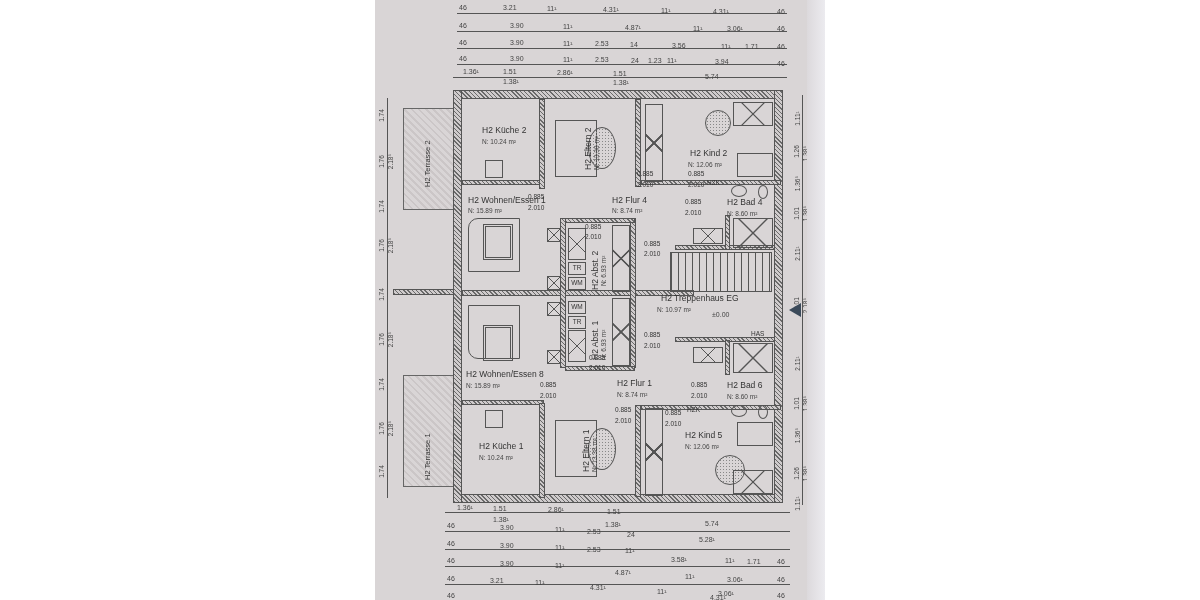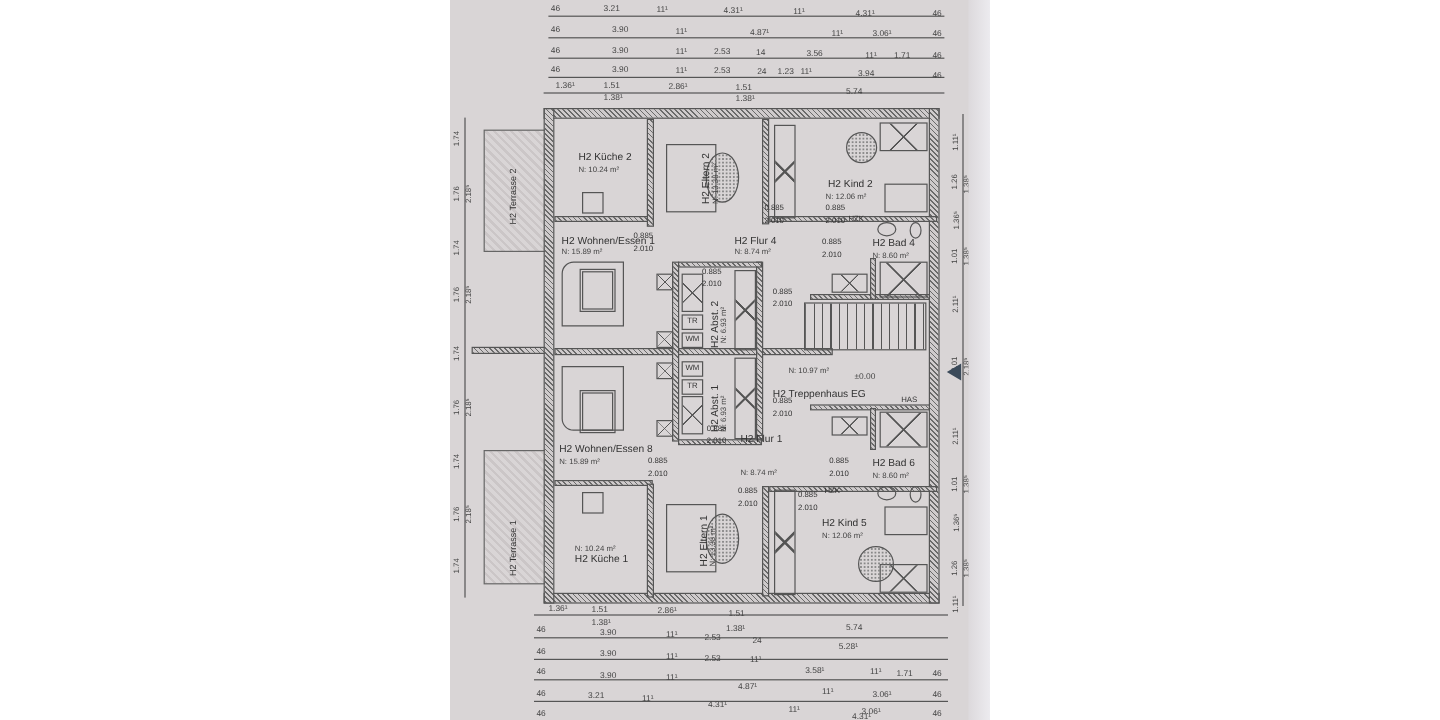--- a/index.html
+++ b/index.html
@@ -196,32 +196,32 @@
   <span class="room-label" style="left:315px;top:148px;">H2 Kind 2</span>
   <span class="room-area" style="left:313px;top:161px;">N: 12.06 m²</span>
   <span class="room-label" style="left:93px;top:195px;">H2 Wohnen/Essen 1</span>
   <span class="room-area" style="left:93px;top:207px;">N: 15.89 m²</span>
   <span class="room-label" style="left:237px;top:195px;">H2 Flur 4</span>
   <span class="room-area" style="left:237px;top:207px;">N: 8.74 m²</span>
   <span class="room-label" style="left:352px;top:197px;">H2 Bad 4</span>
   <span class="room-area" style="left:352px;top:210px;">N: 8.60 m²</span>
   <span class="room-label vlabel" style="left:215px;top:290px;">H2 Abst. 2</span>
   <span class="room-area vlabel" style="left:225px;top:286px;">N: 6.93 m²</span>
-  <span class="room-label" style="left:269px;top:293px;margin-top:30px;">H2 Treppenhaus EG</span>
+  <span class="room-label" style="left:286px;top:293px;">H2 Treppenhaus EG</span>
   <span class="room-area" style="left:282px;top:306px;">N: 10.97 m²</span>
   <span class="room-area" style="left:337px;top:311px;font-size:7px;">±0.00</span>
   <span class="room-label vlabel" style="left:215px;top:360px;">H2 Abst. 1</span>
   <span class="room-area vlabel" style="left:225px;top:360px;">N: 6.93 m²</span>
   <span class="room-label" style="left:91px;top:369px;">H2 Wohnen/Essen 8</span>
   <span class="room-area" style="left:91px;top:382px;">N: 15.89 m²</span>
-  <span class="room-label" style="left:242px;top:360px;">H2 Flur 1</span>
+  <span class="room-label" style="left:242px;top:378px;">H2 Flur 1</span>
   <span class="room-area" style="left:242px;top:391px;">N: 8.74 m²</span>
   <span class="room-label" style="left:352px;top:380px;">H2 Bad 6</span>
   <span class="room-area" style="left:352px;top:393px;">N: 8.60 m²</span>
-  <span class="room-label" style="left:104px;top:460px;">H2 Küche 1</span>
+  <span class="room-label" style="left:104px;top:441px;">H2 Küche 1</span>
   <span class="room-area" style="left:104px;top:454px;">N: 10.24 m²</span>
   <span class="room-label vlabel" style="left:206px;top:472px;">H2 Eltern 1</span>
   <span class="room-area vlabel" style="left:216px;top:472px;">N: 13.38 m²</span>
   <span class="room-label" style="left:310px;top:430px;">H2 Kind 5</span>
   <span class="room-area" style="left:310px;top:443px;">N: 12.06 m²</span>
 
   <span class="door-dim" style="left:262px;top:170px;">0.885</span>
   <span class="door-dim" style="left:262px;top:181px;">2.010</span>
   <span class="door-dim" style="left:313px;top:170px;">0.885</span>
   <span class="door-dim" style="left:313px;top:181px;">2.010</span>

